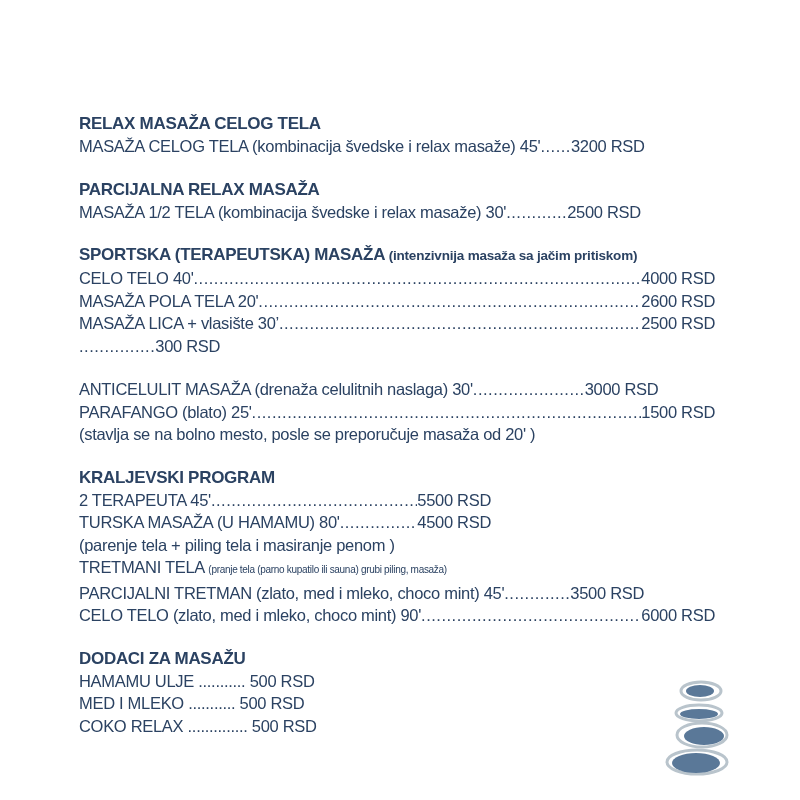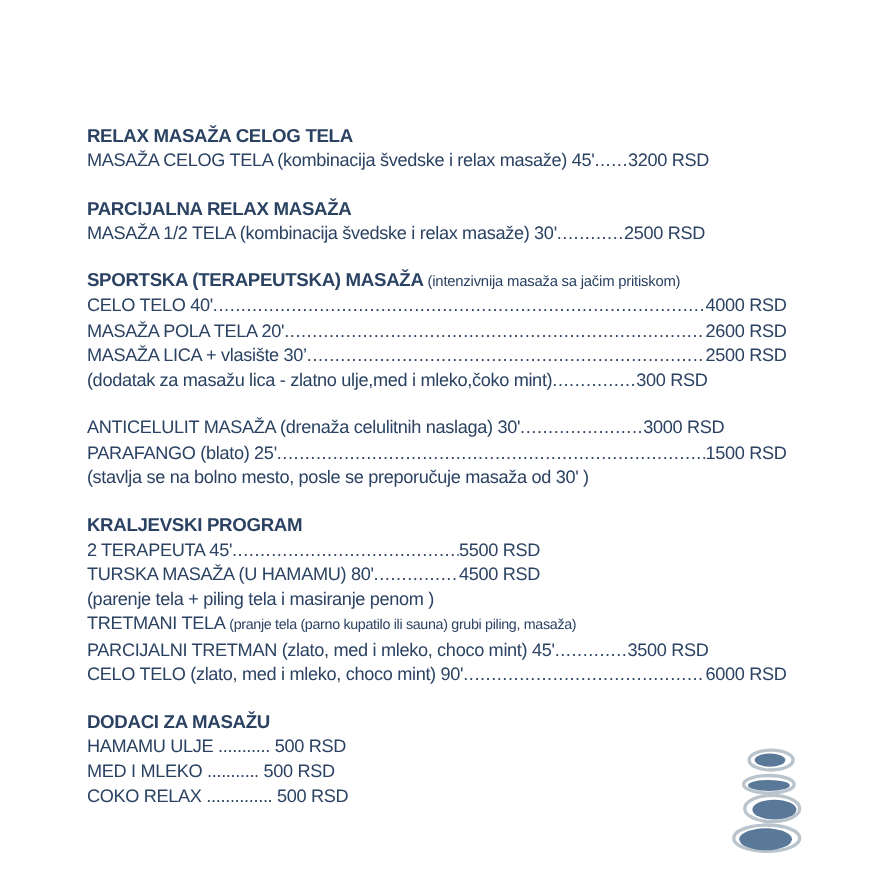--- a/index.html
+++ b/index.html
@@ -4,23 +4,23 @@
   <style>
     html, body { margin: 0; padding: 0; }
     body {
       width: 800px; height: 800px; background: #ffffff; position: relative; overflow: hidden;
       font-family: "Liberation Sans", "DejaVu Sans", sans-serif;
       color: #2b4262;
     }
     .menu { position: absolute; left: 79px; top: 113px; width: 650px; }
     .section { margin-bottom: 21px; }
     .heading { font-weight: bold; font-size: 17px; line-height: 22px; letter-spacing: -0.3px; white-space: nowrap; }
-    .heading .note { font-weight: normal; font-size: 13.5px; letter-spacing: -0.2px; }
+    .heading .note { font-weight: bold; font-size: 13.5px; letter-spacing: -0.2px; }
     .row { font-size: 16.5px; line-height: 22.5px; white-space: nowrap; letter-spacing: -0.3px; }
-    .row .small { font-size: 13px; }
+    .row .small { font-size: 10px; }
     .row.priced { display: flex; align-items: baseline; }
     .row.priced .dots { display: inline-block; overflow: hidden; white-space: nowrap; flex: 0 1 auto; letter-spacing: 0.5px; }
     .row.priced .price { flex: 0 0 auto; }
     .stones { position: absolute; left: 662px; top: 678px; width: 80px; height: 100px; }
   </style>
 </head>
 <body>
 
 <div class="menu">
 
@@ -53,38 +53,37 @@
       <span>MASAŽA POLA TELA 20' </span>
       <span class="dots">..........................................................................................................................</span>
       <span class="price"> 2600 RSD</span>
     </div>
     <div class="row priced" style="width:636px">
       <span>MASAŽA LICA + vlasište 30’</span>
       <span class="dots">..........................................................................................................................</span>
       <span class="price"> 2500 RSD</span>
     </div>
     <div class="row priced" style="width:636px">
-      <span>(dodatak za masažu lica - zlatno ulje,med i mleko,čoko mint) </span>
       <span class="dots">............... </span>
       <span class="price">300 RSD</span>
     </div>
   </div>
 
   <div class="section">
     <div class="row priced" style="width:636px">
       <span>ANTICELULIT MASAŽA (drenaža celulitnih naslaga) 30' </span>
       <span class="dots">...................... </span>
       <span class="price">3000 RSD</span>
     </div>
     <div class="row priced" style="width:636px">
       <span>PARAFANGO (blato) 25' </span>
       <span class="dots">..........................................................................................................................</span>
       <span class="price"> 1500 RSD</span>
     </div>
-    <div class="row">(stavlja se na bolno mesto, posle se preporučuje masaža od 30' )</div>
+    <div class="row">(stavlja se na bolno mesto, posle se preporučuje masaža od 20' )</div>
   </div>
 
   <div class="section">
     <div class="heading">KRALJEVSKI PROGRAM</div>
     <div class="row priced" style="width:412px">
       <span>2 TERAPEUTA 45' </span>
       <span class="dots">.......................................................... </span>
       <span class="price">5500 RSD</span>
     </div>
     <div class="row priced" style="width:412px">

